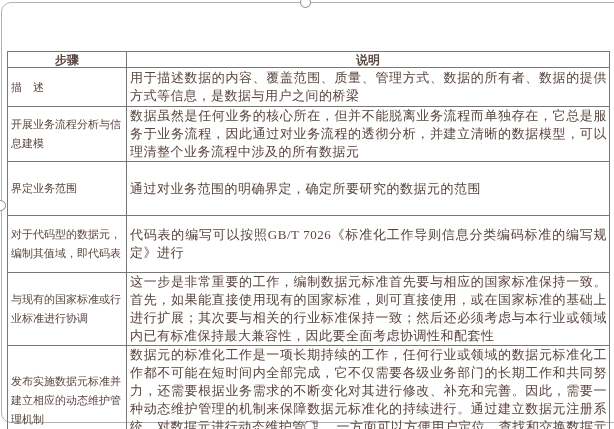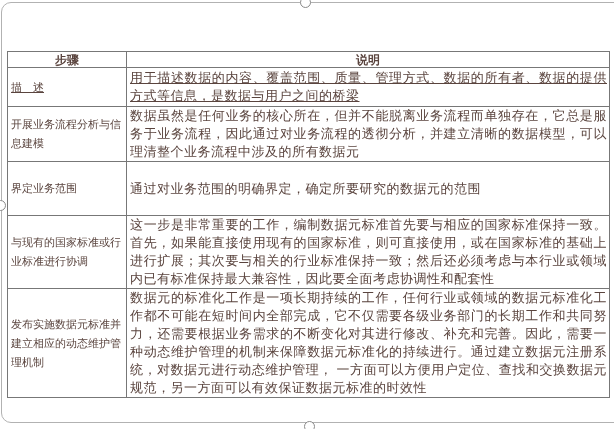--- a/index.html
+++ b/index.html
@@ -41,21 +41,21 @@
     height:16px;font-size:12px;font-weight:bold;text-align:center;
     line-height:14px;padding:0;
   }
   td.step-cell{
     font-size:11px;line-height:19px;text-align:left;
   }
   td.desc-cell{
     font-size:13px;letter-spacing:0.5px;line-height:18px;
     text-align:justify;
   }
-  tbody tr:nth-child(1){height:39px;text-decoration:underline;}
+  tbody tr:nth-child(1){height:39px;}
   tbody tr:nth-child(2){height:19px;}
   tbody tr:nth-child(3){height:54px;}
   tbody tr:nth-child(4){height:57px;}
   tbody tr:nth-child(5){height:35px;}
   tbody tr:nth-child(6){height:81px;}
   tbody tr:nth-child(7){height:107px;}
   tbody tr:nth-child(7) td.desc-cell{line-height:15px;padding-left:45px;}
 </style>
 </head>
 <body>
@@ -83,20 +83,24 @@
     </tr>
     <tr>
       <td class="step-cell">开展业务流程分析与信息建模</td>
       <td class="desc-cell">数据虽然是任何业务的核心所在，但并不能脱离业务流程而单独存在，它总是服务于业务流程，因此通过对业务流程的透彻分析，并建立清晰的数据模型，可以理清整个业务流程中涉及的所有数据元</td>
     </tr>
     <tr>
       <td class="step-cell">界定业务范围</td>
       <td class="desc-cell">通过对业务范围的明确界定，确定所要研究的数据元的范围</td>
     </tr>
     <tr>
+      <td class="step-cell">对于代码型的数据元，编制其值域，即代码表</td>
+      <td class="desc-cell">代码表的编写可以按照GB/T 7026《标准化工作导则信息分类编码标准的编写规定》进行</td>
+    </tr>
+    <tr>
       <td class="step-cell">与现有的国家标准或行业标准进行协调</td>
       <td class="desc-cell">这一步是非常重要的工作，编制数据元标准首先要与相应的国家标准保持一致。首先，如果能直接使用现有的国家标准，则可直接使用，或在国家标准的基础上进行扩展；其次要与相关的行业标准保持一致；然后还必须考虑与本行业或领域内已有标准保持最大兼容性，因此要全面考虑协调性和配套性</td>
     </tr>
     <tr>
       <td class="step-cell">发布实施数据元标准并建立相应的动态维护管理机制</td>
       <td class="desc-cell">数据元的标准化工作是一项长期持续的工作，任何行业或领域的数据元标准化工作都不可能在短时间内全部完成，它不仅需要各级业务部门的长期工作和共同努力，还需要根据业务需求的不断变化对其进行修改、补充和完善。因此，需要一种动态维护管理的机制来保障数据元标准化的持续进行。通过建立数据元注册系统，对数据元进行动态维护管理， 一方面可以方便用户定位、查找和交换数据元规范，另一方面可以有效保证数据元标准的时效性</td>
     </tr>
   </tbody>
 </table>
 

